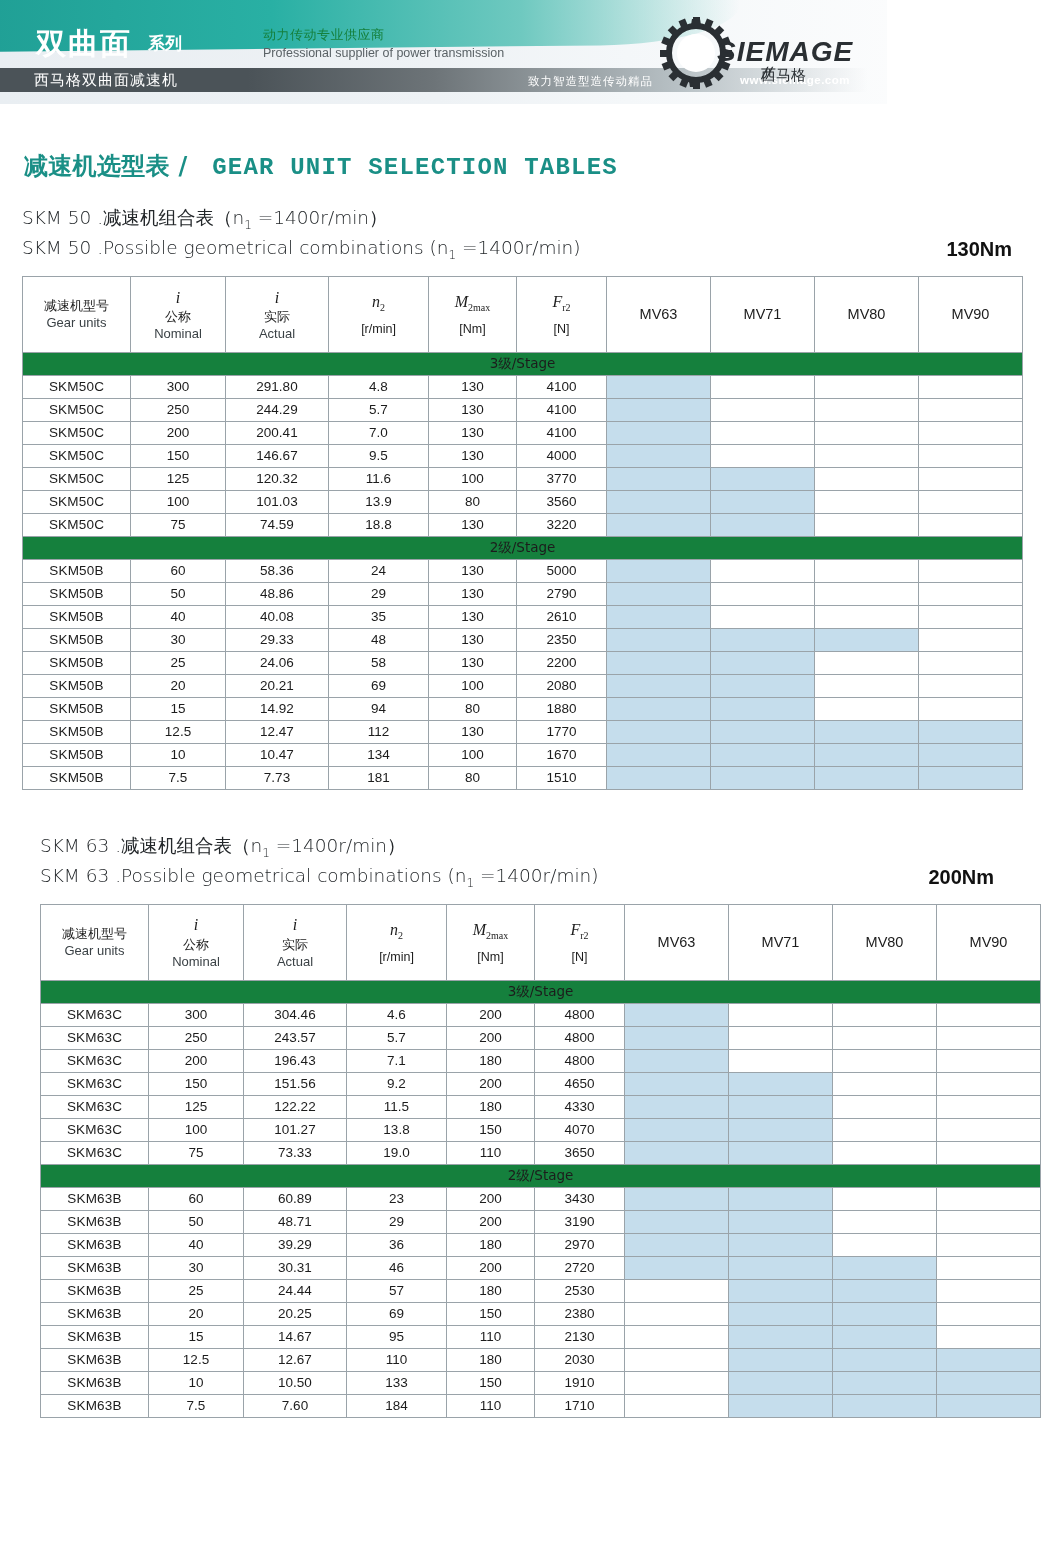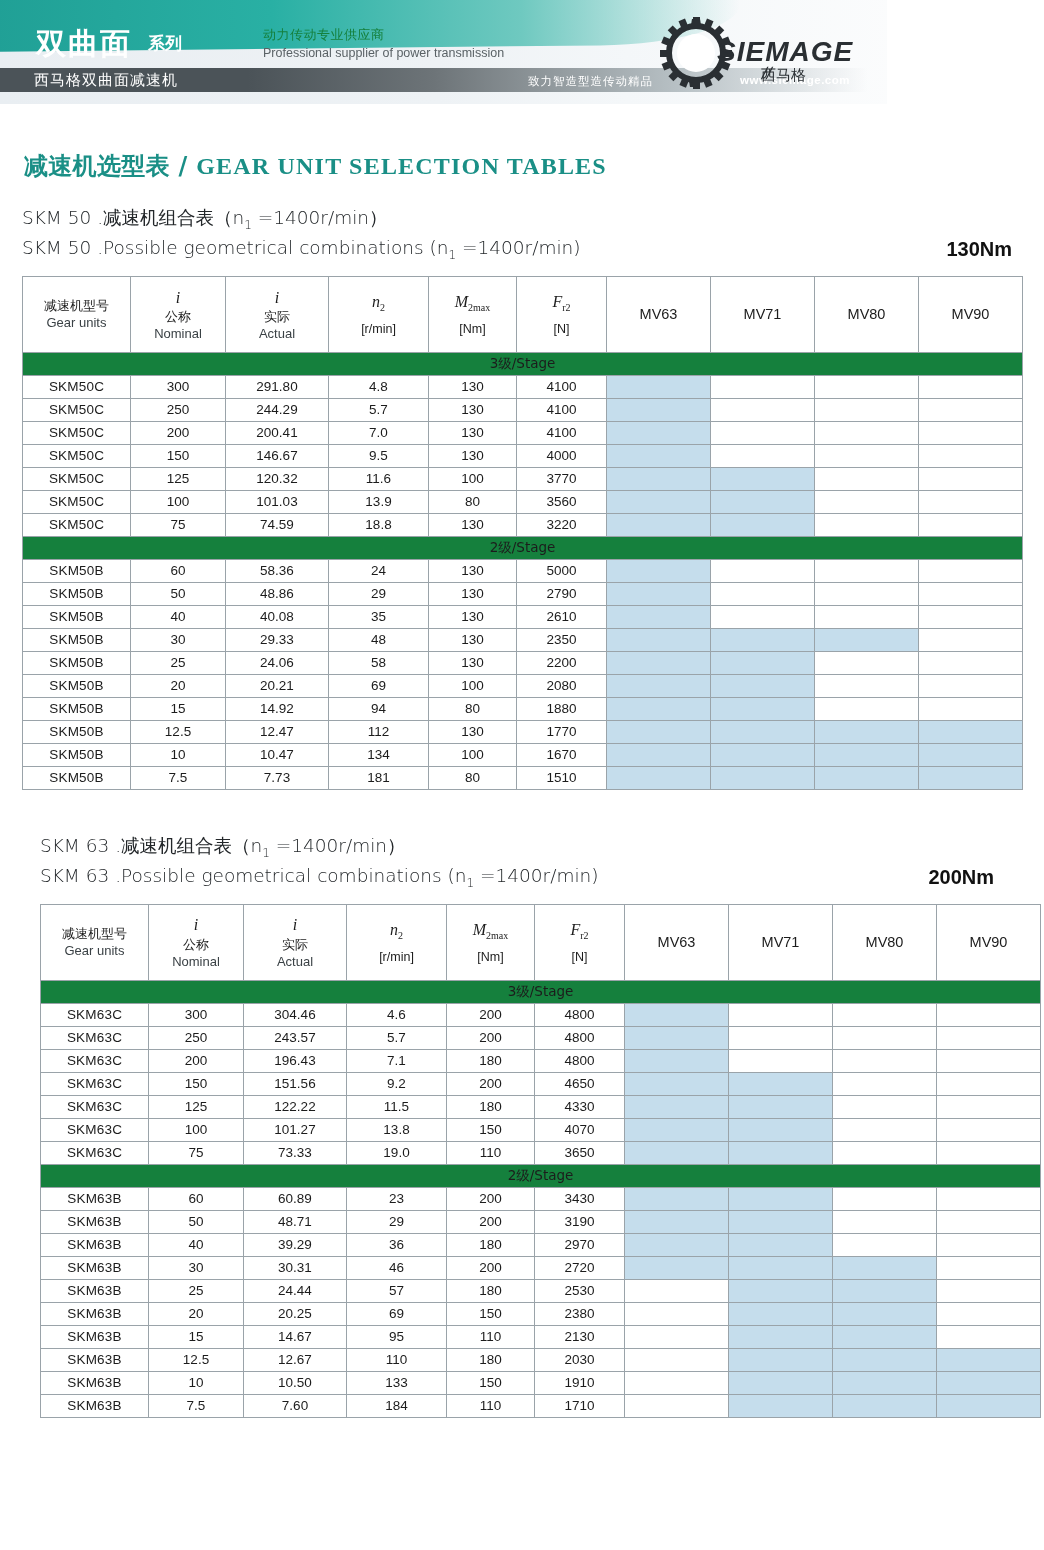--- a/index.html
+++ b/index.html
@@ -144,22 +144,23 @@
 
   .section-title {
     margin: 46px 0 0 2px;
     font-size: 24px;
     font-weight: bold;
     color: #1a8f86;
     letter-spacing: 0.3px;
     font-family: "DejaVu Sans", sans-serif;
   }
   .section-title .en {
-    font-family: Liberation Serif, serif;
+    font-family: Liberation Mono, monospace;
     letter-spacing: 1.2px;
+    margin-left: 16px;
   }
 
   .tbl-block { position: relative; }
 
   .tbl-caption {
     margin-top: 22px;
     font-size: 18.5px;
     color: #23272a;
     line-height: 1.52;
     font-family: "DejaVu Sans", sans-serif;

